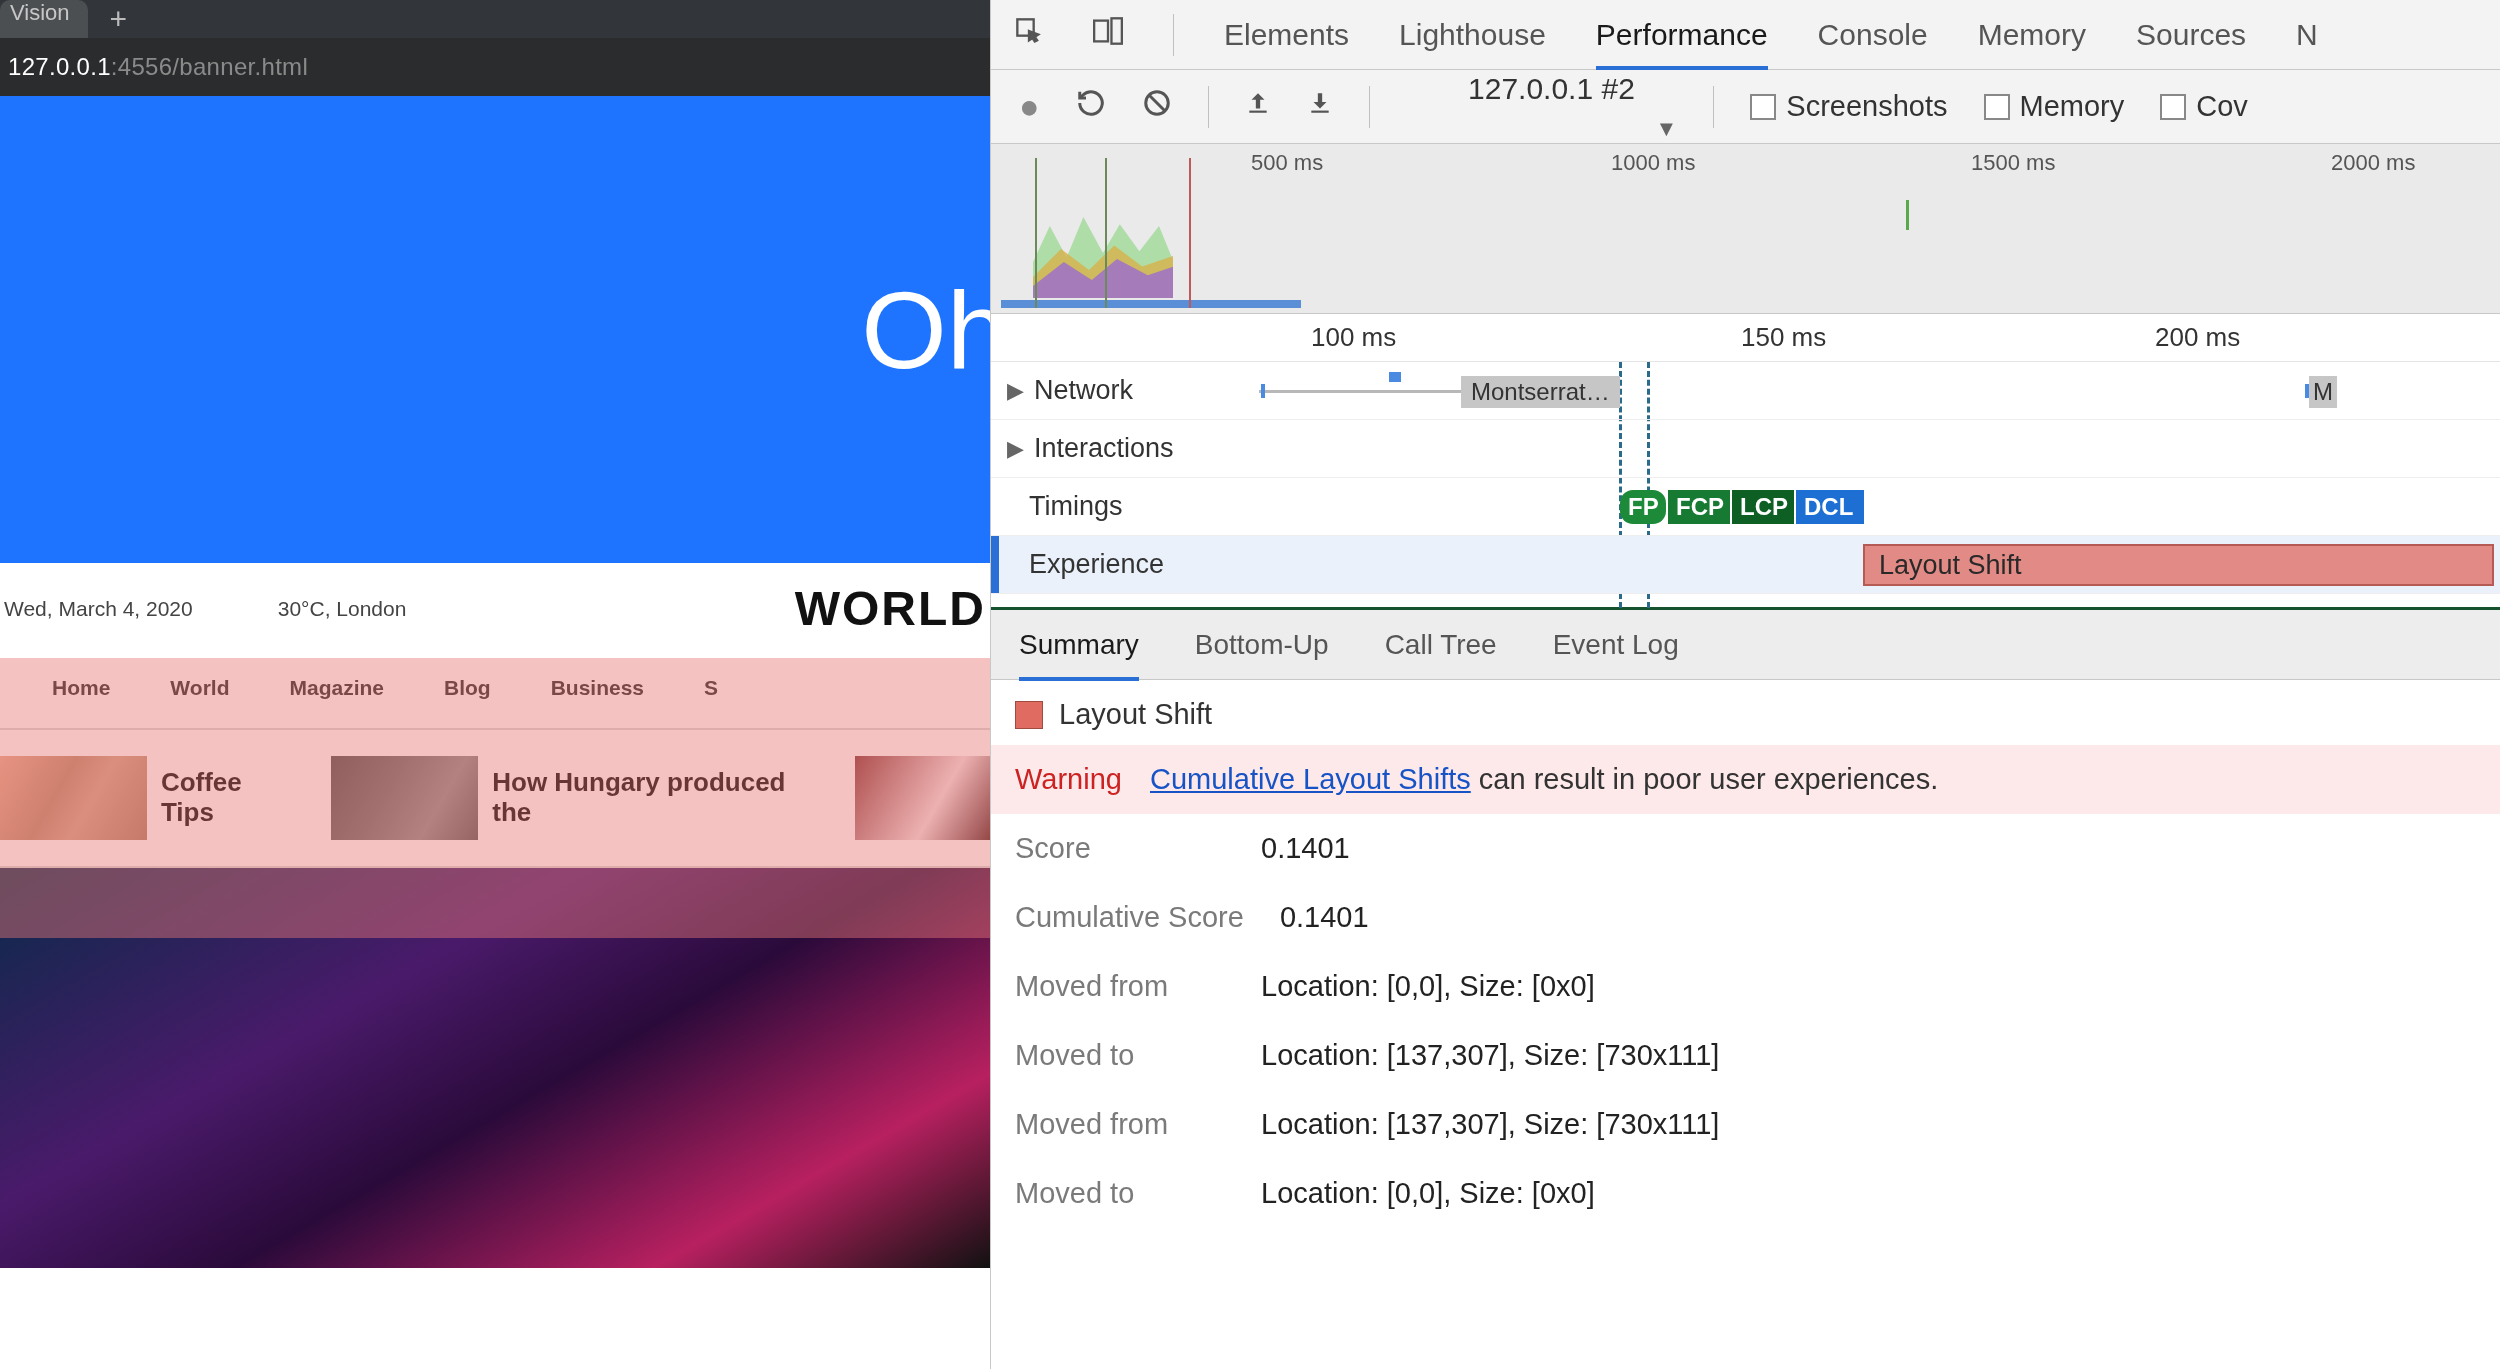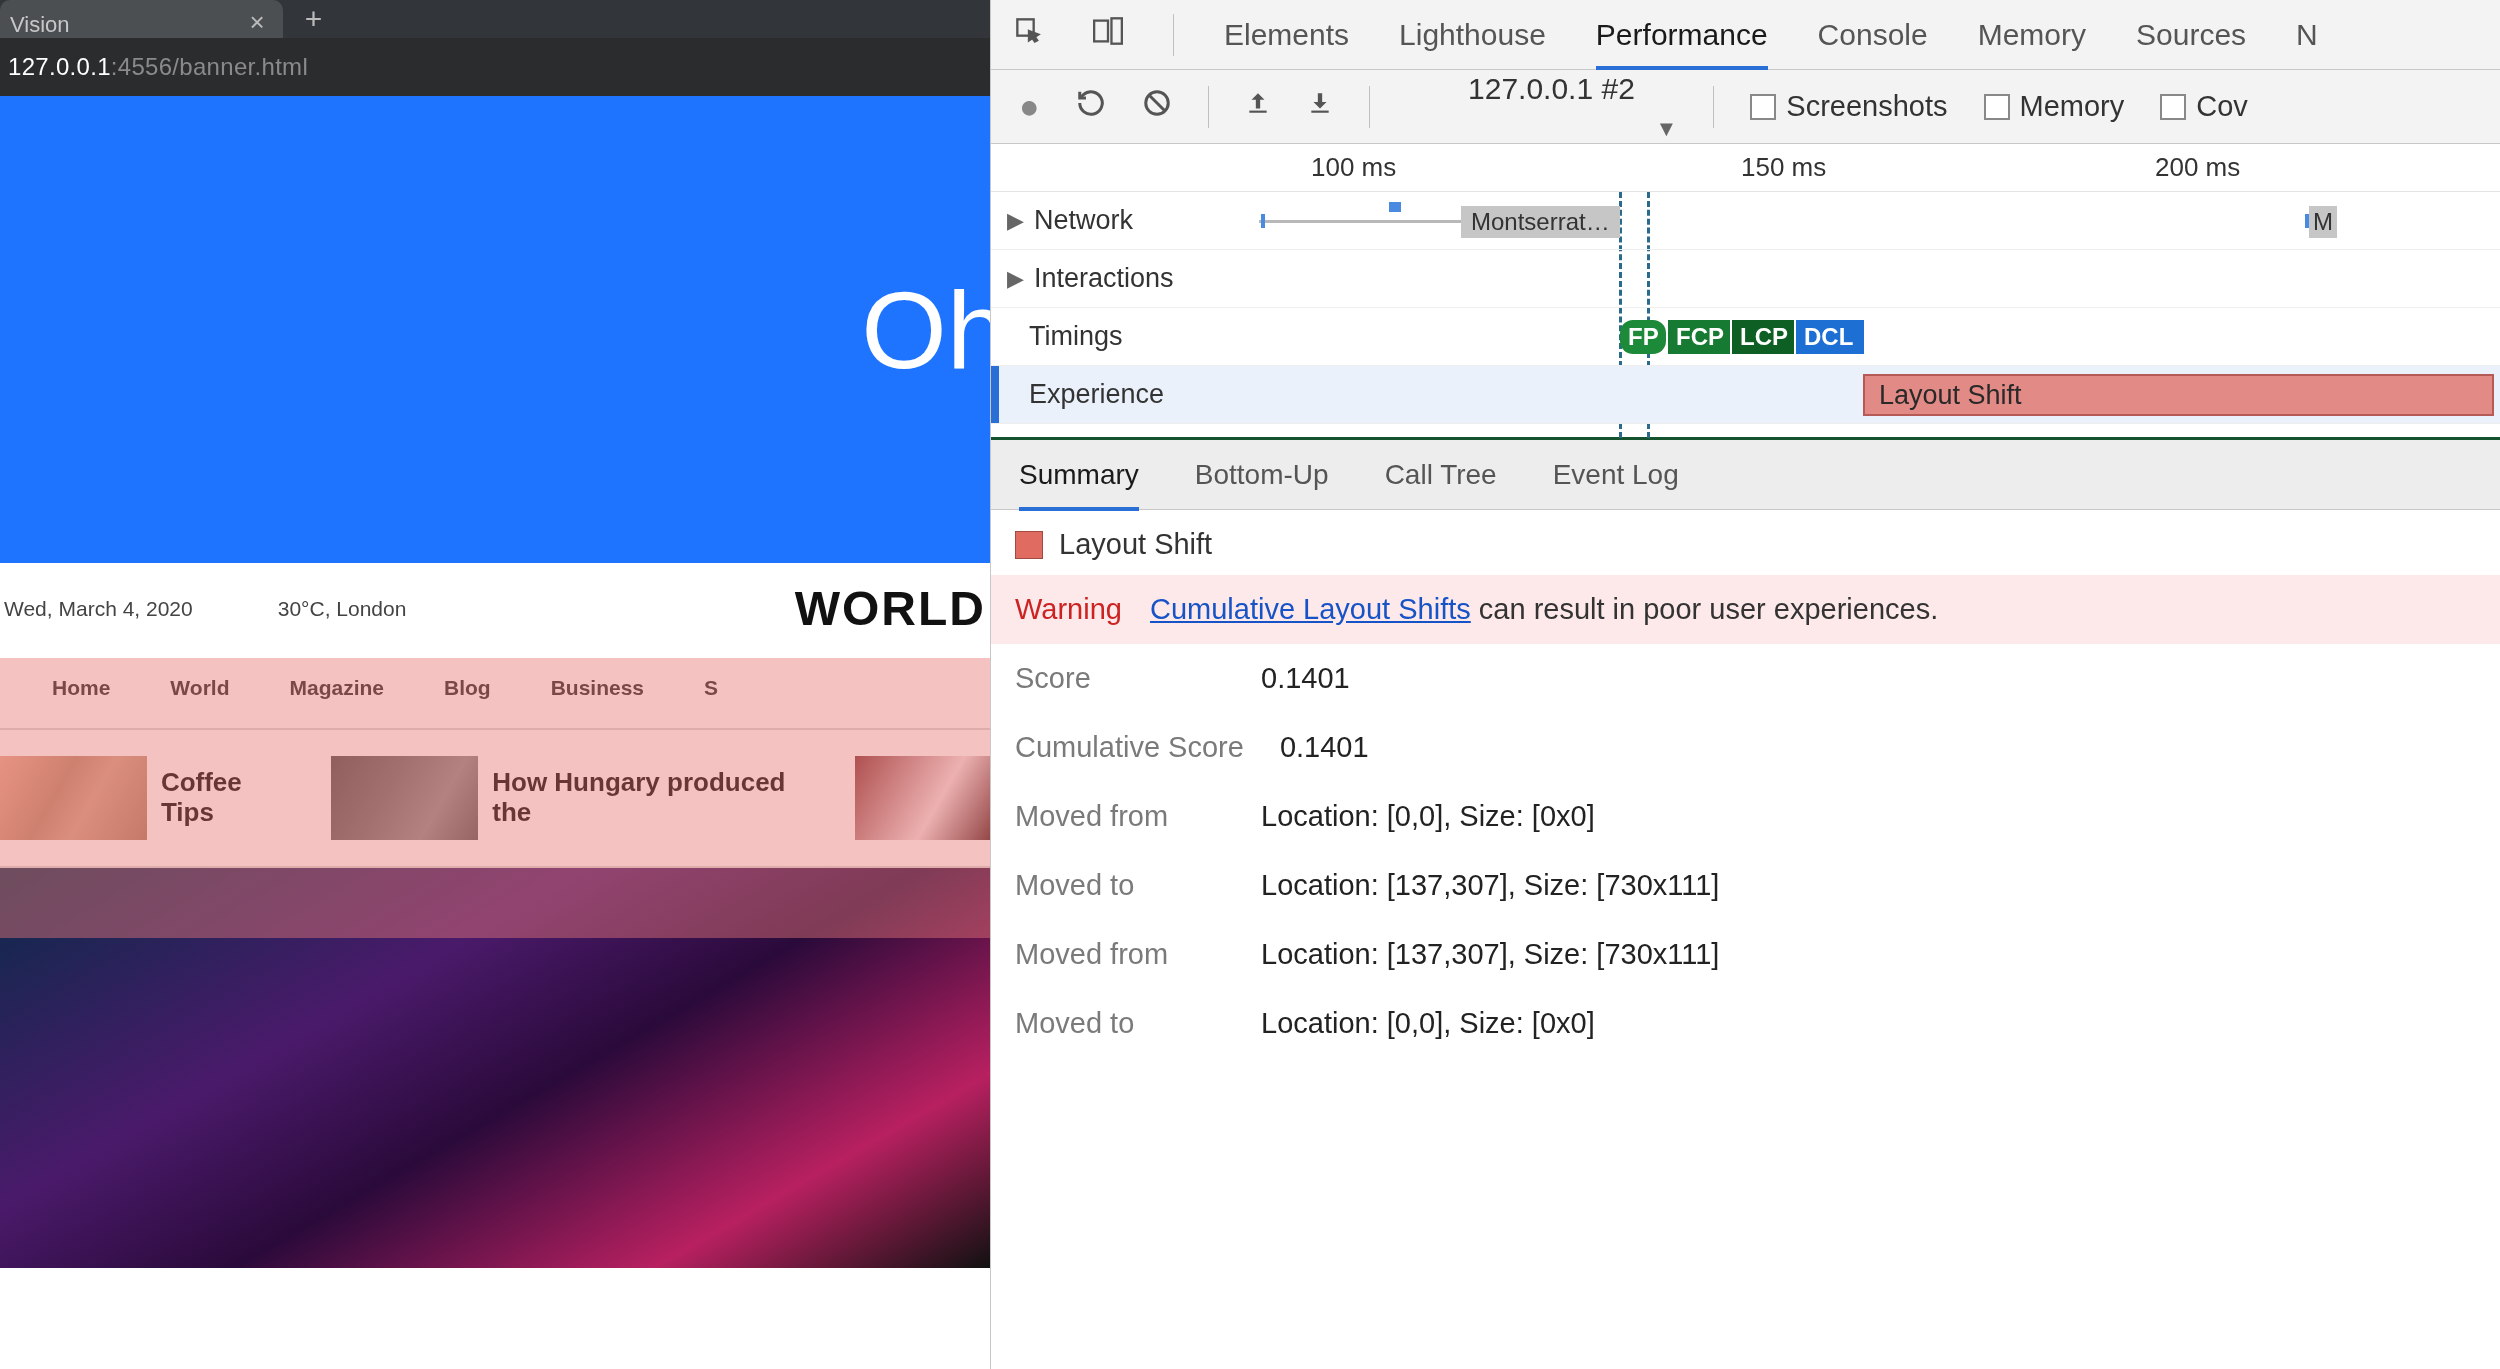--- a/index.html
+++ b/index.html
@@ -2,21 +2,21 @@
 <html><head>
 <meta charset="utf-8">
 <style>
 * { margin: 0; padding: 0; box-sizing: border-box; font-family: -apple-system, BlinkMacSystemFont, "Segoe UI", Helvetica, Arial, sans-serif; }
 html, body { width: 2500px; height: 1369px; overflow: hidden; background: #fff; }
 .root { display: flex; width: 100%; height: 100%; }
 
 
 .left { width: 990px; height: 100%; background: #fff; display: flex; flex-direction: column; }
 .tabbar { height: 38px; background: #32363a; color: #c7c7c7; display: flex; align-items: center; font-size: 22px; }
-.tab { display: flex; align-items: flex-end; height: 100%; padding: 15px 18px 0 10px; background: #4c4f52; border-radius: 10px 10px 0 0; gap: 180px; }
+.tab { display: flex; align-items: flex-start; height: 100%; padding: 0 18px 0 10px; background: #4c4f52; border-radius: 10px 10px 0 0; gap: 180px; flex-direction: column; }
 .tab .close { font-size: 26px; color: #bbb; cursor: pointer; }
 .newtab { margin-left: 22px; font-size: 30px; color: #bbb; cursor: pointer; }
 .addrbar { height: 58px; background: #2a2c2e; display: flex; align-items: center; padding-left: 8px; }
 .url { font-size: 24px; letter-spacing: .3px; }
 .url .host { color: #fff; }
 .url .path { color: #8a8a8a; }
 
 .left-content { position: relative; flex: 1; overflow: hidden; }
 .banner { height: 467px; background: #1f74ff; color: #fff; display: flex; align-items: center; justify-content: flex-end; font-size: 110px; font-weight: 400; padding-right: 0; overflow: hidden; }
 .banner span { margin-right: -18px; }
@@ -228,20 +228,38 @@
       <label class="chk">
           <span class="box"></span>
           <span>Memory</span>
         </label>
       <label class="chk">
           <span class="box"></span>
           <span>Cov</span>
         </label>
     </div>
 
+    <div class="overview">
+      <div class="ticks">
+        <span class="tick" style="left:260px">500 ms</span>
+        <span class="tick" style="left:620px">1000 ms</span>
+        <span class="tick" style="left:980px">1500 ms</span>
+        <span class="tick" style="left:1340px">2000 ms</span>
+      </div>
+      <div class="ov-graph">
+        <div class="area1"></div>
+          <div class="area2"></div>
+          <div class="area3"></div>
+        <div class="bar"></div>
+        <div class="vline" style="left:38px"></div>
+        <div class="vline" style="left:108px"></div>
+        <div class="vline r" style="left:192px"></div>
+      </div>
+      <div class="green-tick"></div>
+    </div>
 
     <div class="flame" style="height:296px">
       <div class="flame-ruler">
         <span class="ft" style="left:320px">100 ms</span>
         <span class="ft" style="left:750px">150 ms</span>
         <span class="ft" style="left:1164px">200 ms</span>
       </div>
       <div class="vdash" style="left:628px;height:246px"></div>
       <div class="vdash" style="left:656px;height:246px"></div>
 

